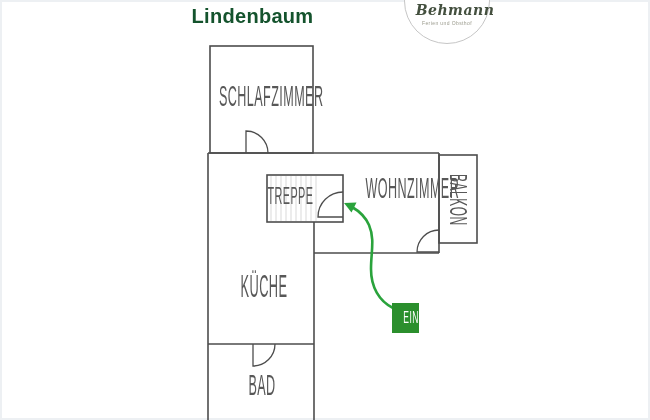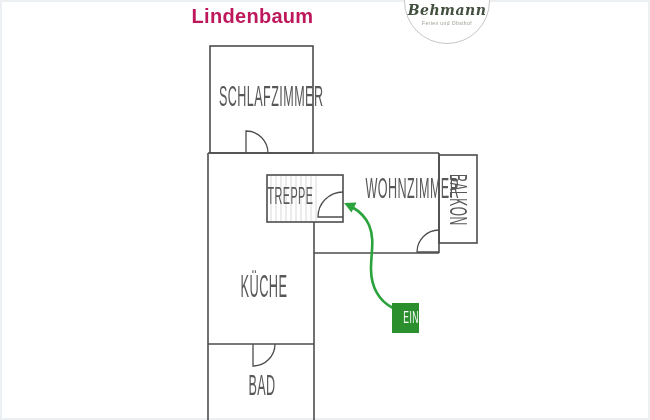--- a/index.html
+++ b/index.html
@@ -6,28 +6,28 @@
   body{
     width:650px;height:420px;position:relative;overflow:hidden;
     background:#ffffff;
     font-family:"Liberation Sans", sans-serif;
     box-shadow: inset 0 0 0 2px #edf0f3;
   }
   
   .title{
     position:absolute;left:155px;top:5px;width:195px;height:24px;
     text-align:center;font-size:20px;font-weight:600;letter-spacing:.3px;
-    color:#be185d;
+    color:#14532d;
   }
   .logo{
     position:absolute;left:404px;top:-42px;width:84px;height:84px;
     border-radius:50%;border:1px solid #c6c6c6;background:#fff;
   }
   .logo .brand{
-    position:absolute;left:0;top:43px;width:100%;text-align:center;
+    position:absolute;left:8px;top:43px;width:100%;text-align:center;
     font-family:"DejaVu Serif", serif;font-style:italic;font-weight:bold;
     font-size:14px;color:#44503f;letter-spacing:.5px;
   }
   .logo .tagline{
     position:absolute;left:0;top:61px;width:100%;text-align:center;
     font-size:5px;color:#9a9a8c;letter-spacing:.4px;
   }
   
   svg.plan{position:absolute;left:0;top:0;}
   .room-label{

